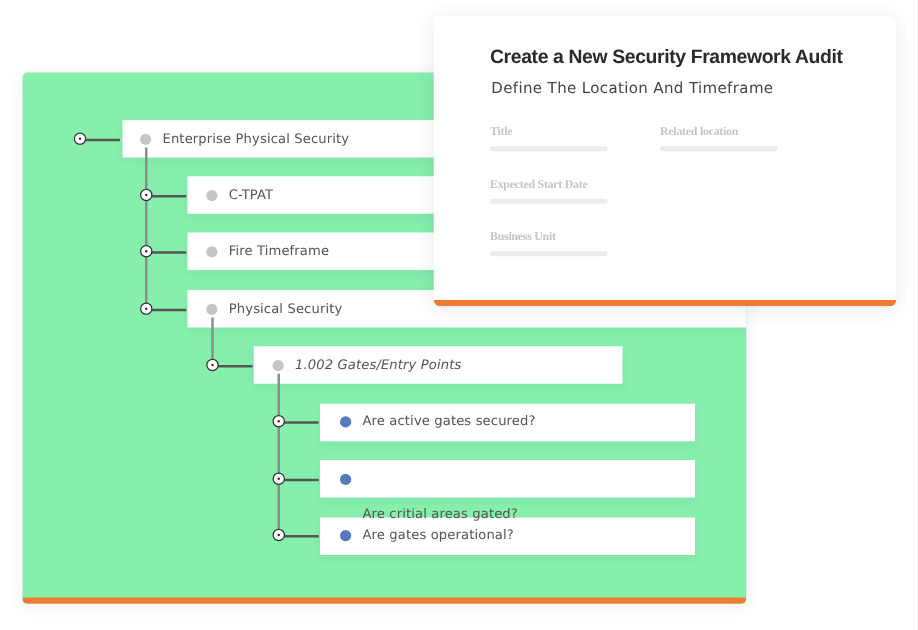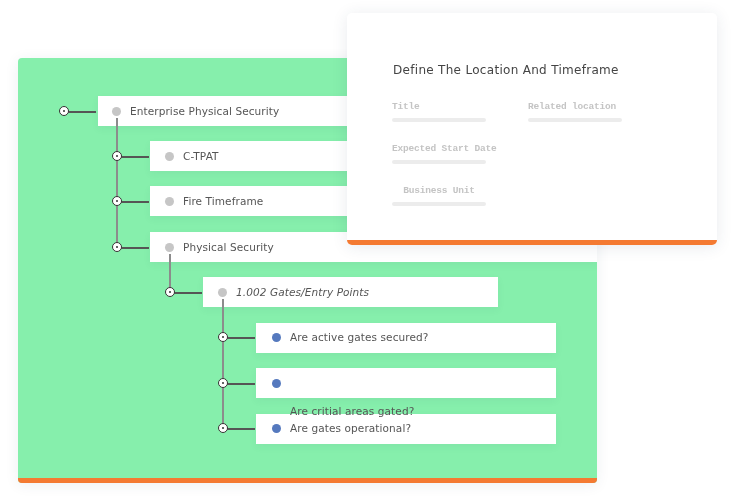--- a/index.html
+++ b/index.html
@@ -15,21 +15,21 @@
   .toggle{position:absolute;width:8px;height:8px;border:1.2px solid #333;border-radius:50%;background:#fff;box-sizing:content-box;}
   .toggle::after{content:"";position:absolute;left:3px;top:3px;width:2px;height:2px;background:#333;border-radius:50%;}
   .vline{position:absolute;width:2px;background:#8c8c8c;}
   .hline{position:absolute;height:1.5px;background:#555;}
   .front-card{position:absolute;left:347px;top:13px;width:370px;height:232px;background:#fff;border-radius:5px;
     box-shadow:0 2px 16px rgba(40,60,90,0.10);overflow:hidden;}
   .front-card .accent{position:absolute;left:0;right:0;bottom:0;height:5px;background:#f47a32;}
   .fc-title{position:absolute;left:45px;top:24px;font-family:"Liberation Sans",sans-serif;font-weight:bold;font-size:15.5px;color:#2a2a2a;letter-spacing:-0.3px;white-space:nowrap;}
   .fc-sub{position:absolute;left:46px;top:50px;font-family:"DejaVu Sans",sans-serif;font-size:12px;color:#444;letter-spacing:0.3px;white-space:nowrap;}
   .field{position:absolute;width:94px;}
-  .field .lbl{font-family:Liberation Mono, monospace;font-weight:bold;font-size:9.5px;color:#c4c4c4;letter-spacing:-0.2px;white-space:nowrap;}
+  .field .lbl{font-family:Liberation Serif, serif;font-weight:bold;font-size:9.5px;color:#c4c4c4;letter-spacing:-0.2px;white-space:nowrap;}
   .field .bar{margin-top:6px;height:4px;border-radius:2px;background:#ececec;}
 </style>
 </head>
 <body>
 
 <div class="back-card">
 
   <div class="row-box" style="left:80px;top:38px;width:500px;"></div>
   <div class="row-box" style="left:132px;top:83px;width:450px;"></div>
   <div class="row-box" style="left:132px;top:128px;width:450px;"></div>
@@ -81,33 +81,34 @@
   <span class="node-label" style="left:272px;top:319px;margin-top:28px;">Are critial areas gated?</span>
 
   <span class="toggle" style="left:200px;top:365px;"></span>
   <span class="dot blue" style="left:254px;top:366px;"></span>
   <span class="node-label" style="left:272px;top:364px;">Are gates operational?</span>
 
   <div class="accent"></div>
 </div>
 
 <div class="front-card">
+  <div class="fc-title">Create a New Security Framework Audit</div>
   <div class="fc-sub">Define The Location And Timeframe</div>
 
   <div class="field" style="left:45px;top:88px;">
     <div class="lbl">Title</div>
     <div class="bar"></div>
   </div>
   <div class="field" style="left:181px;top:88px;">
     <div class="lbl">Related location</div>
     <div class="bar"></div>
   </div>
   <div class="field" style="left:45px;top:130px;">
     <div class="lbl">Expected Start Date</div>
     <div class="bar"></div>
   </div>
-  <div class="field" style="left:45px;top:172px;text-align:center;">
+  <div class="field" style="left:45px;top:172px;">
     <div class="lbl">Business Unit</div>
     <div class="bar"></div>
   </div>
 
   <div class="accent"></div>
 </div>
 
 </body></html>

